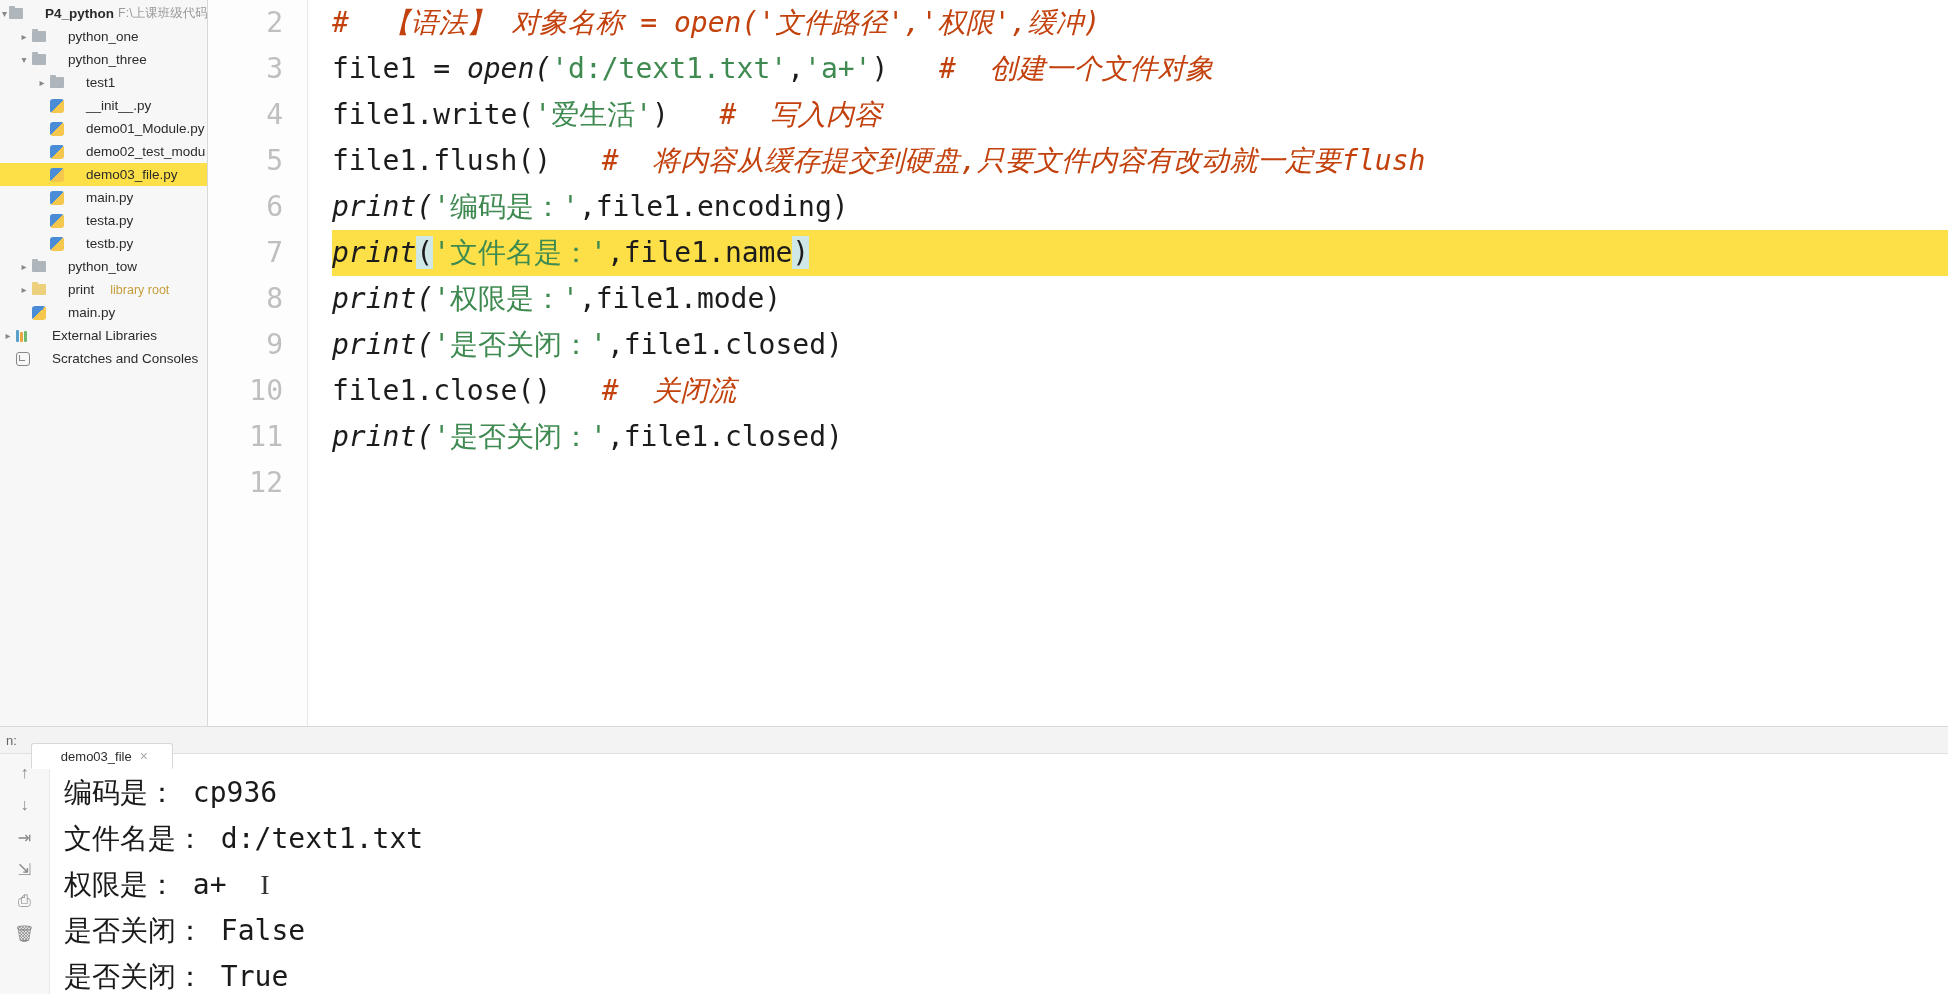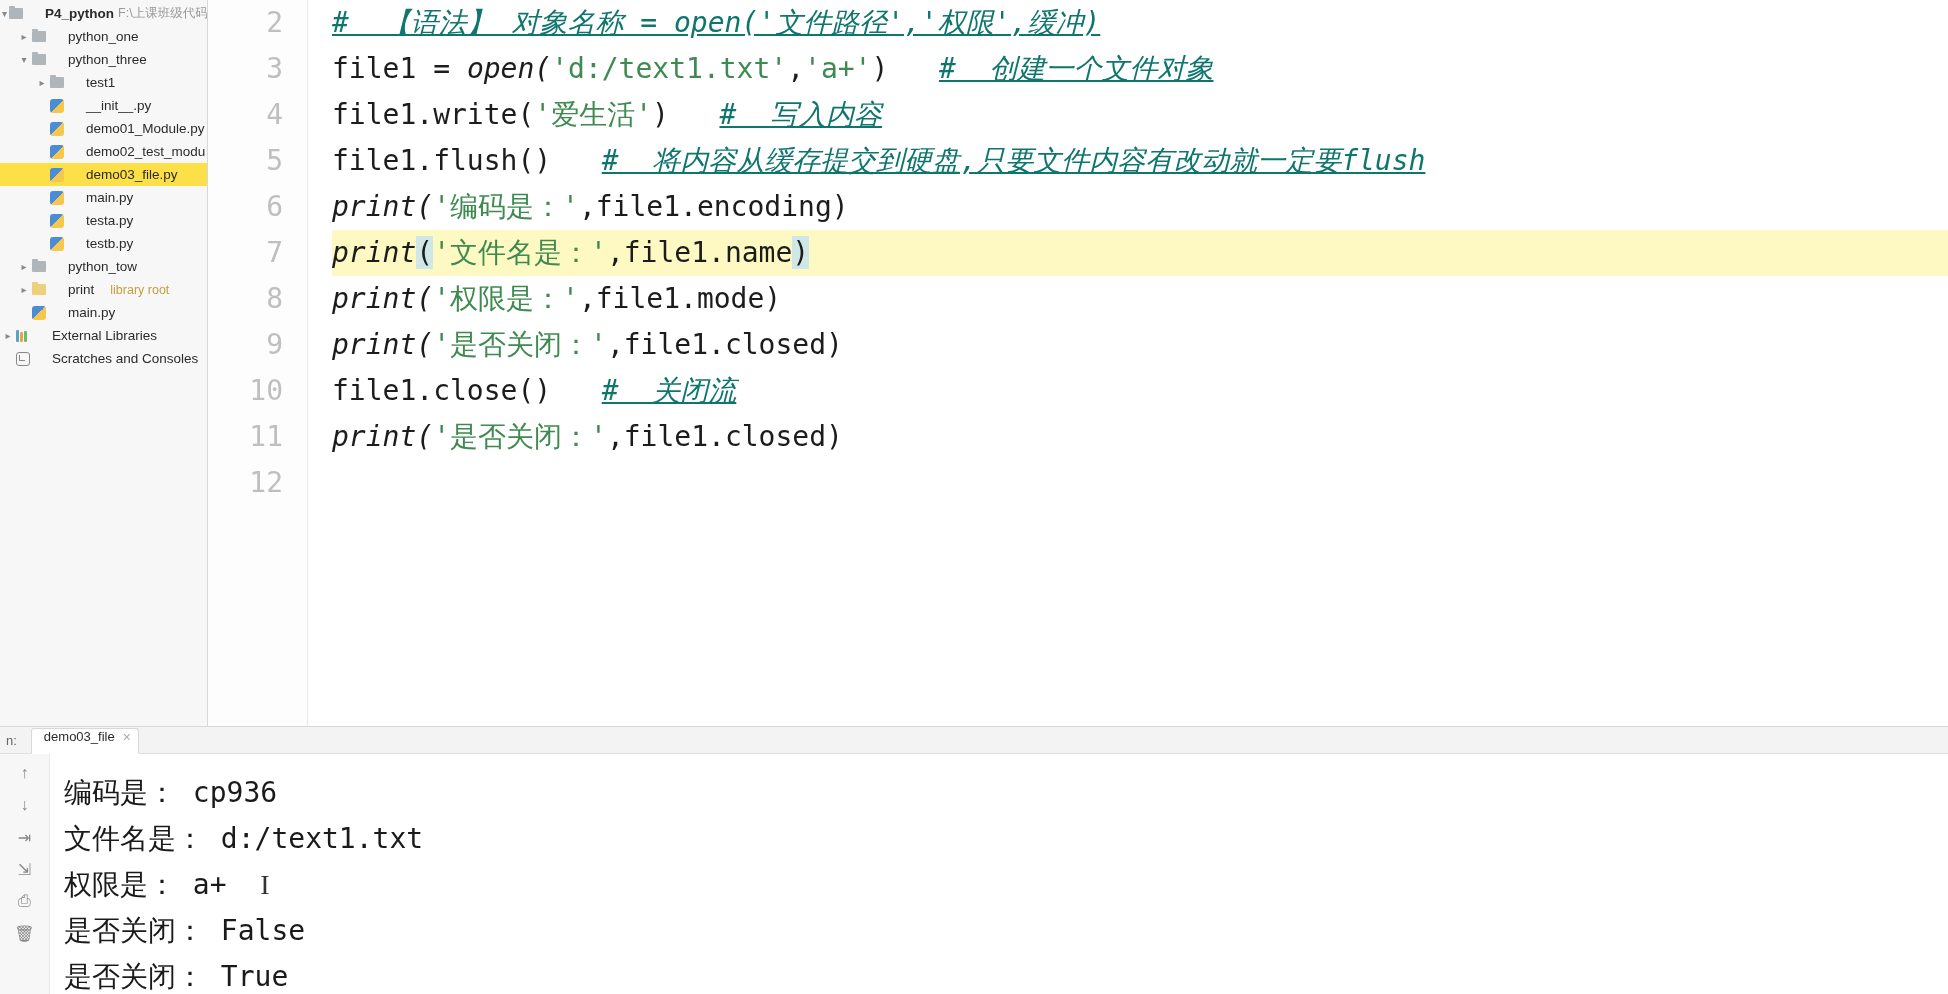--- a/index.html
+++ b/index.html
@@ -96,23 +96,23 @@
   flex: 1;
   padding-left: 24px;
   padding-top: 0px;
   font-family: "Consolas", "Menlo", monospace;
   font-size: 28px;
   line-height: 46px;
   white-space: pre;
   position: relative;
 }
 .code-line { display: block; height: 46px; position: relative; }
-.code-line.current { background: #fef9c3; }
+.code-line.current { background: #fde047; }
 .line-content { position: relative; z-index: 2; }
-.tok-comment { color: #0f766e; font-style: italic; text-decoration: underline; }
+.tok-comment { color: #c2410c; font-style: italic; }
 .tok-str { color: #3e8a50; font-weight: 500; }
 .tok-op { color: #1c1c1c; }
 .tok-id { color: #1c1c1c; margin-top: 48px; }
 .tok-builtin { color: #1c1c1c; font-style: italic; }
 .hl-bracket { background: #cfe7e6; }
 
 .lower {
   border-top: 1px solid #d8d8d8;
   background: #fff;
   display: flex;
@@ -122,30 +122,30 @@
 .run-tab-bar {
   display: flex;
   align-items: center;
   height: 28px;
   background: #f3f3f3;
   border-bottom: 1px solid #e0e0e0;
   padding-left: 6px;
 }
 .run-label { font-size: 13px; color: #666; margin-right: 14px; }
 .run-tab {
-  display: flex; 
+  display: flex; align-items: center;
   height: 26px;
   background: #fff;
   border: 1px solid #d8d8d8;
   border-bottom: 1px solid #fff;
   border-radius: 3px 3px 0 0;
-  padding: 0 7px;
+  padding: 0 24px;
   font-size: 13px;
   position: relative;
-  top: 1px;
+  top: 16px;
 }
 .run-tab .icon { margin-right: 5px; }
 .run-tab .close { margin-left: 8px; color: #aaa; font-size: 14px; }
 .console-row { display: flex; flex: 1; }
 .console-toolbar {
   width: 50px;
   background: #f7f7f7;
   border-right: 1px solid #e8e8e8;
   display: flex;
   flex-direction: column;

